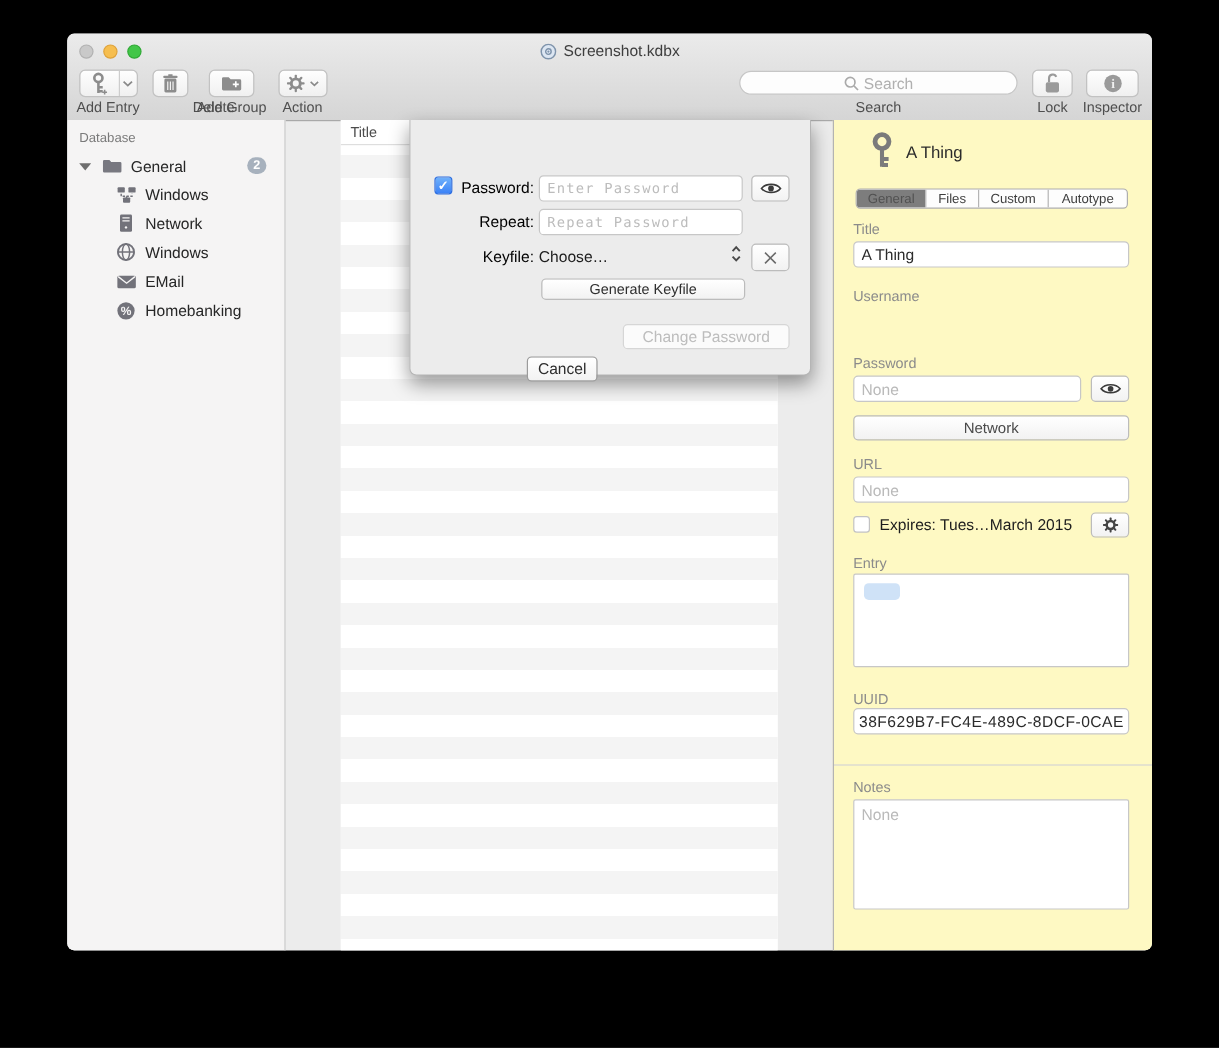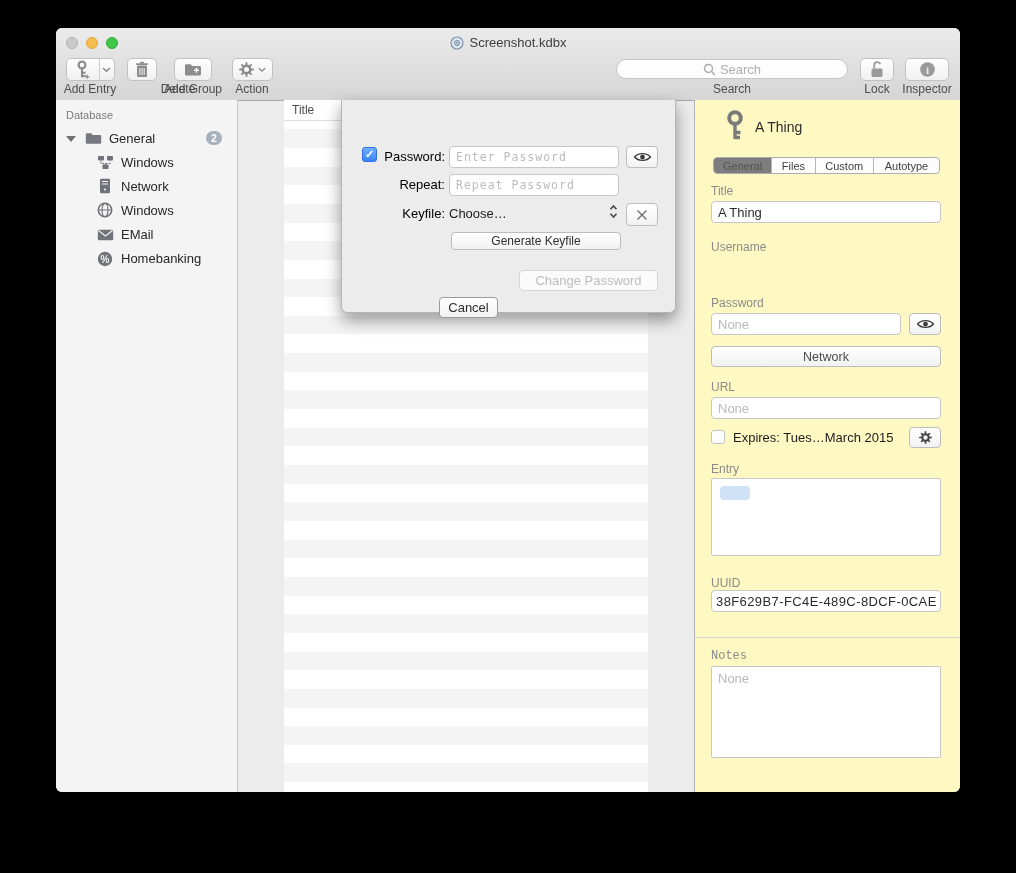--- a/index.html
+++ b/index.html
@@ -314,21 +314,21 @@
       <span class="ilabel" style="top:362px;">Entry</span>
       <div style="position:absolute;left:16px;top:378px;width:230px;height:78px;background:#fff;border:1px solid #c7c7c7;border-radius:2px;box-sizing:border-box;">
         <div style="position:absolute;left:8px;top:7px;width:30px;height:14px;border-radius:4px;background:#cfe2f7;"></div>
       </div>
 
       <span class="ilabel" style="top:476px;">UUID</span>
       <input class="ifield" style="top: 490px; letter-spacing: 0.4px; padding: 0px 4px;" value="38F629B7-FC4E-489C-8DCF-0CAE">
 
       <div style="position:absolute;left:0;top:537px;width:100%;height:1px;background:#d4d4d4;"></div>
 
-      <span class="ilabel" style="top:549px;font-family:Liberation Mono, monospace;">Notes</span>
+      <span class="ilabel" style="top:549px;">Notes</span>
       <textarea class="ifield" style="top: 566px; height: 92px; padding: 4px 6px; resize: none; border-radius: 2px;" placeholder="None"></textarea>
     </div>
   </div>
 
   <div class="sheet">
 
     <div class="checkbox on" style="position:absolute;left:20px;top:47px;width:15px;height:15px;"></div>
     <span class="dlabel" style="top:49px;">Password:</span>
     <input class="dfield" style="top: 46px;" placeholder="Enter Password">
     <div class="pushbtn" style="position:absolute;left:284px;top:46px;width:32px;height:22px;">

